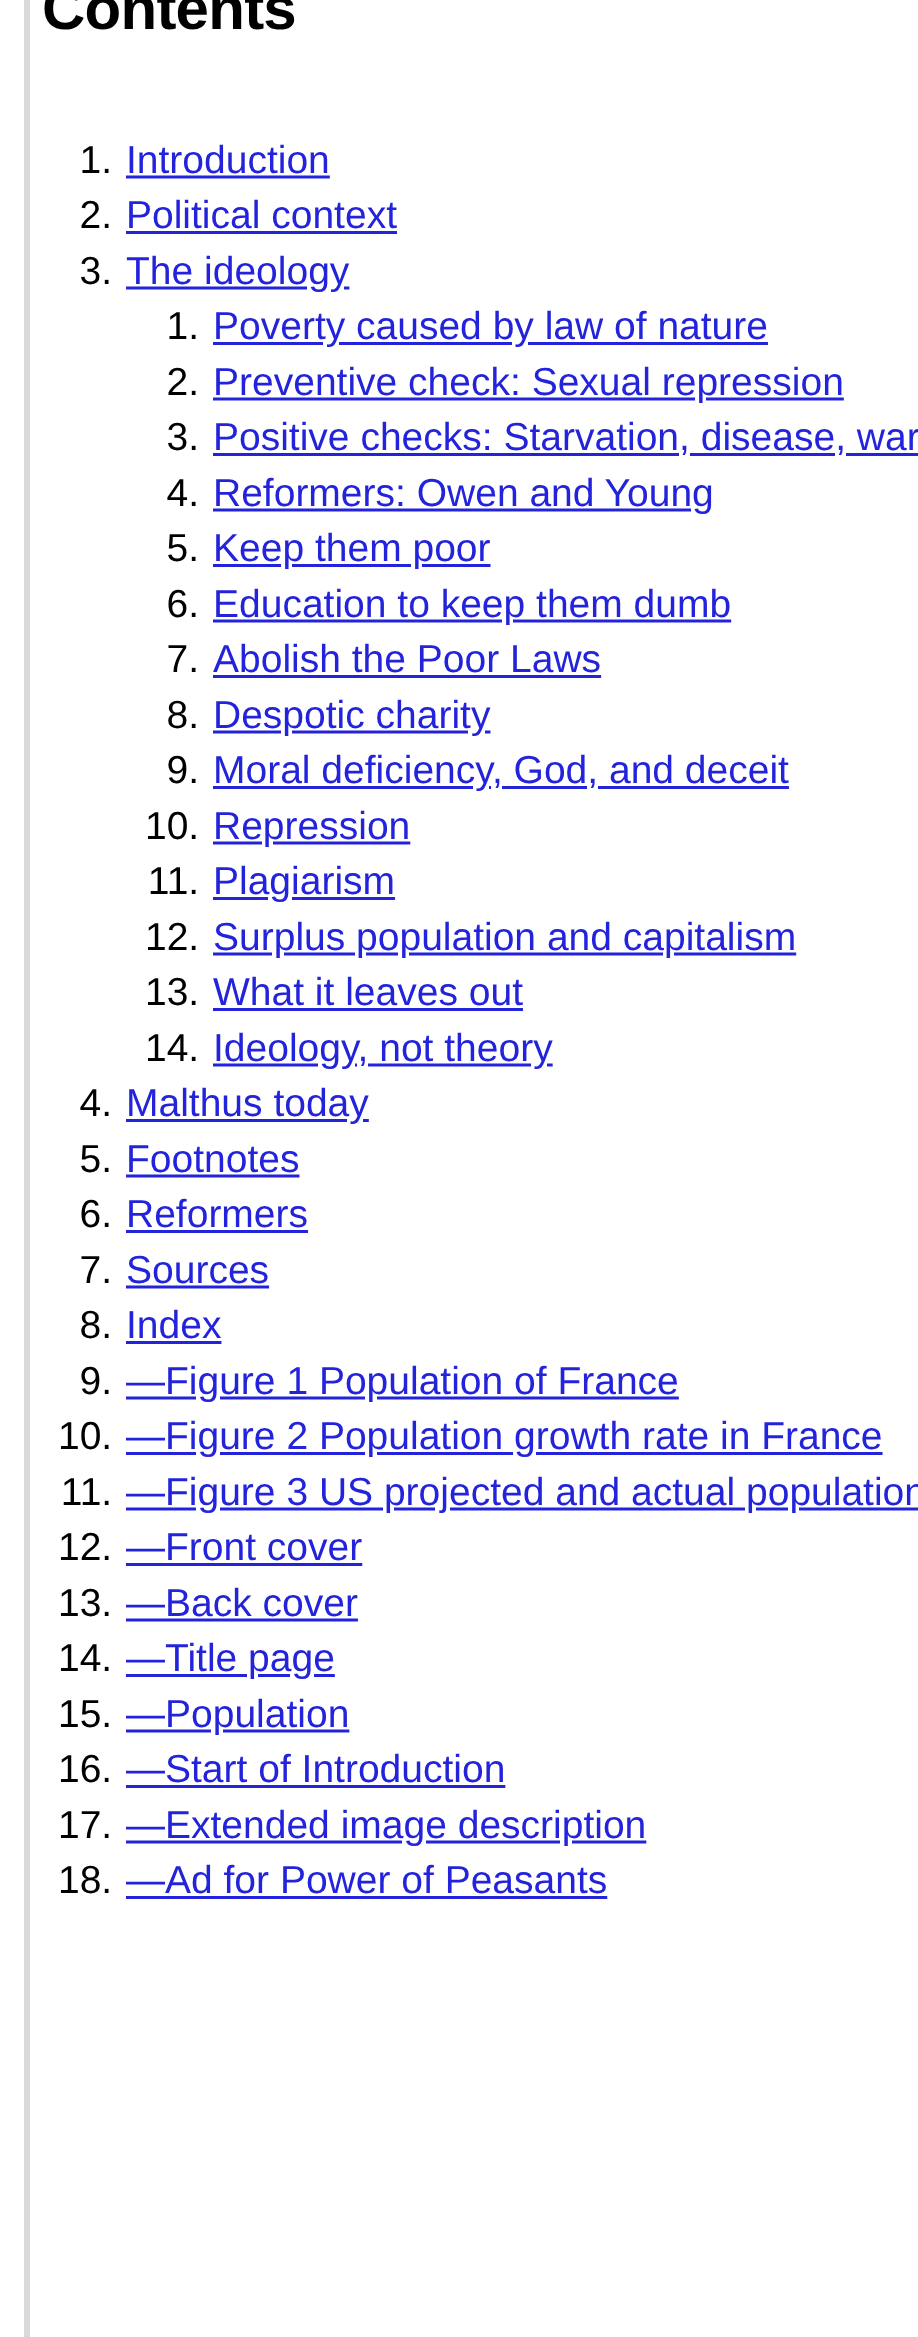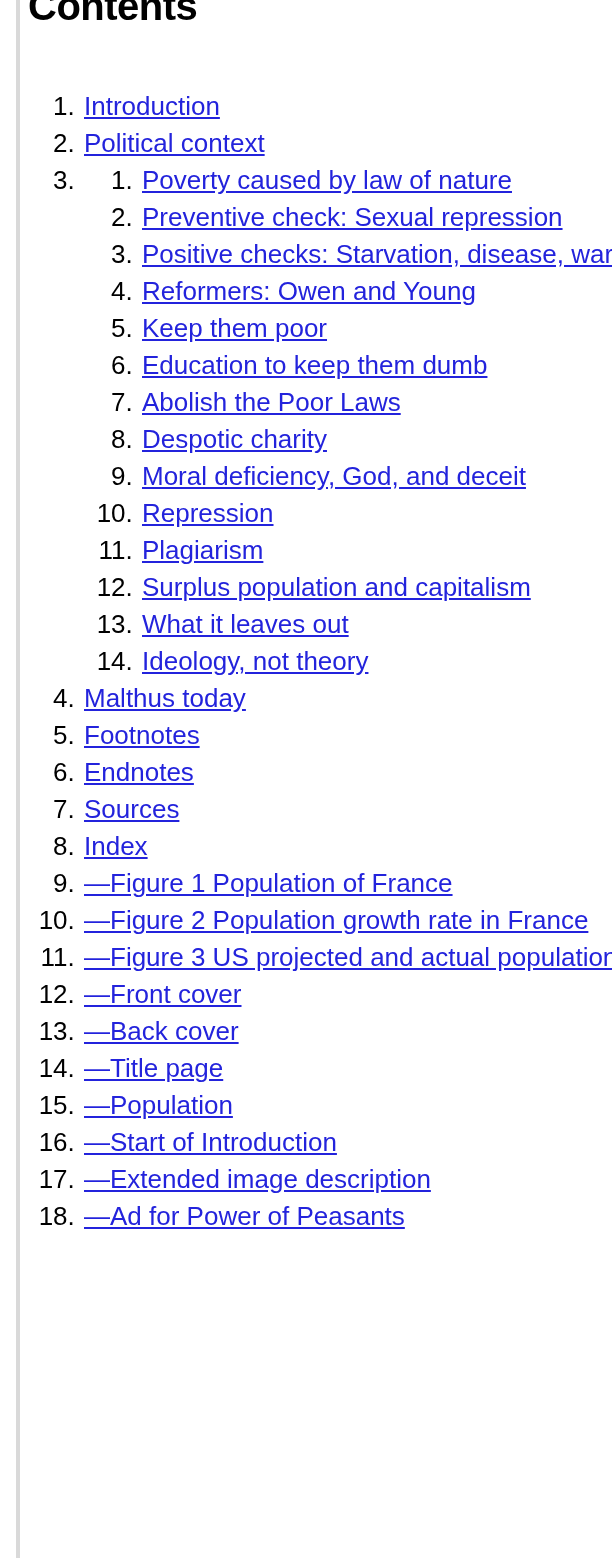--- a/index.html
+++ b/index.html
@@ -72,39 +72,39 @@
   }
 </style>
 </head>
 <body>
 
 <div class="page">
   <h1 class="toc-title">Contents</h1>
   <ol class="level1" id="toc-root">
       <li><a class="toclink" href="#">Introduction</a></li>
       <li><a class="toclink" href="#">Political context</a></li>
-      <li><ol class="level2">
+      <li><a class="toclink" href="#">The ideology</a><ol class="level2">
           <li><a class="toclink" href="#">Poverty caused by law of nature</a></li>
           <li><a class="toclink" href="#">Preventive check: Sexual repression</a></li>
           <li><a class="toclink" href="#">Positive checks: Starvation, disease, war</a></li>
           <li><a class="toclink" href="#">Reformers: Owen and Young</a></li>
           <li><a class="toclink" href="#">Keep them poor</a></li>
           <li><a class="toclink" href="#">Education to keep them dumb</a></li>
           <li><a class="toclink" href="#">Abolish the Poor Laws</a></li>
           <li><a class="toclink" href="#">Despotic charity</a></li>
           <li><a class="toclink" href="#">Moral deficiency, God, and deceit</a></li>
           <li><a class="toclink" href="#">Repression</a></li>
           <li><a class="toclink" href="#">Plagiarism</a></li>
           <li><a class="toclink" href="#">Surplus population and capitalism</a></li>
           <li><a class="toclink" href="#">What it leaves out</a></li>
           <li><a class="toclink" href="#">Ideology, not theory</a></li>
         </ol></li>
       <li><a class="toclink" href="#">Malthus today</a></li>
       <li><a class="toclink" href="#">Footnotes</a></li>
-      <li><a class="toclink" href="#">Endnotes</a></li>
+      <li><a class="toclink" href="#">Reformers</a></li>
       <li><a class="toclink" href="#">Sources</a></li>
       <li><a class="toclink" href="#">Index</a></li>
       <li><a class="toclink" href="#">—Figure 1 Population of France</a></li>
       <li><a class="toclink" href="#">—Figure 2 Population growth rate in France</a></li>
       <li><a class="toclink" href="#">—Figure 3 US projected and actual population</a></li>
       <li><a class="toclink" href="#">—Front cover</a></li>
       <li><a class="toclink" href="#">—Back cover</a></li>
       <li><a class="toclink" href="#">—Title page</a></li>
       <li><a class="toclink" href="#">—Population</a></li>
       <li><a class="toclink" href="#">—Start of Introduction</a></li>

